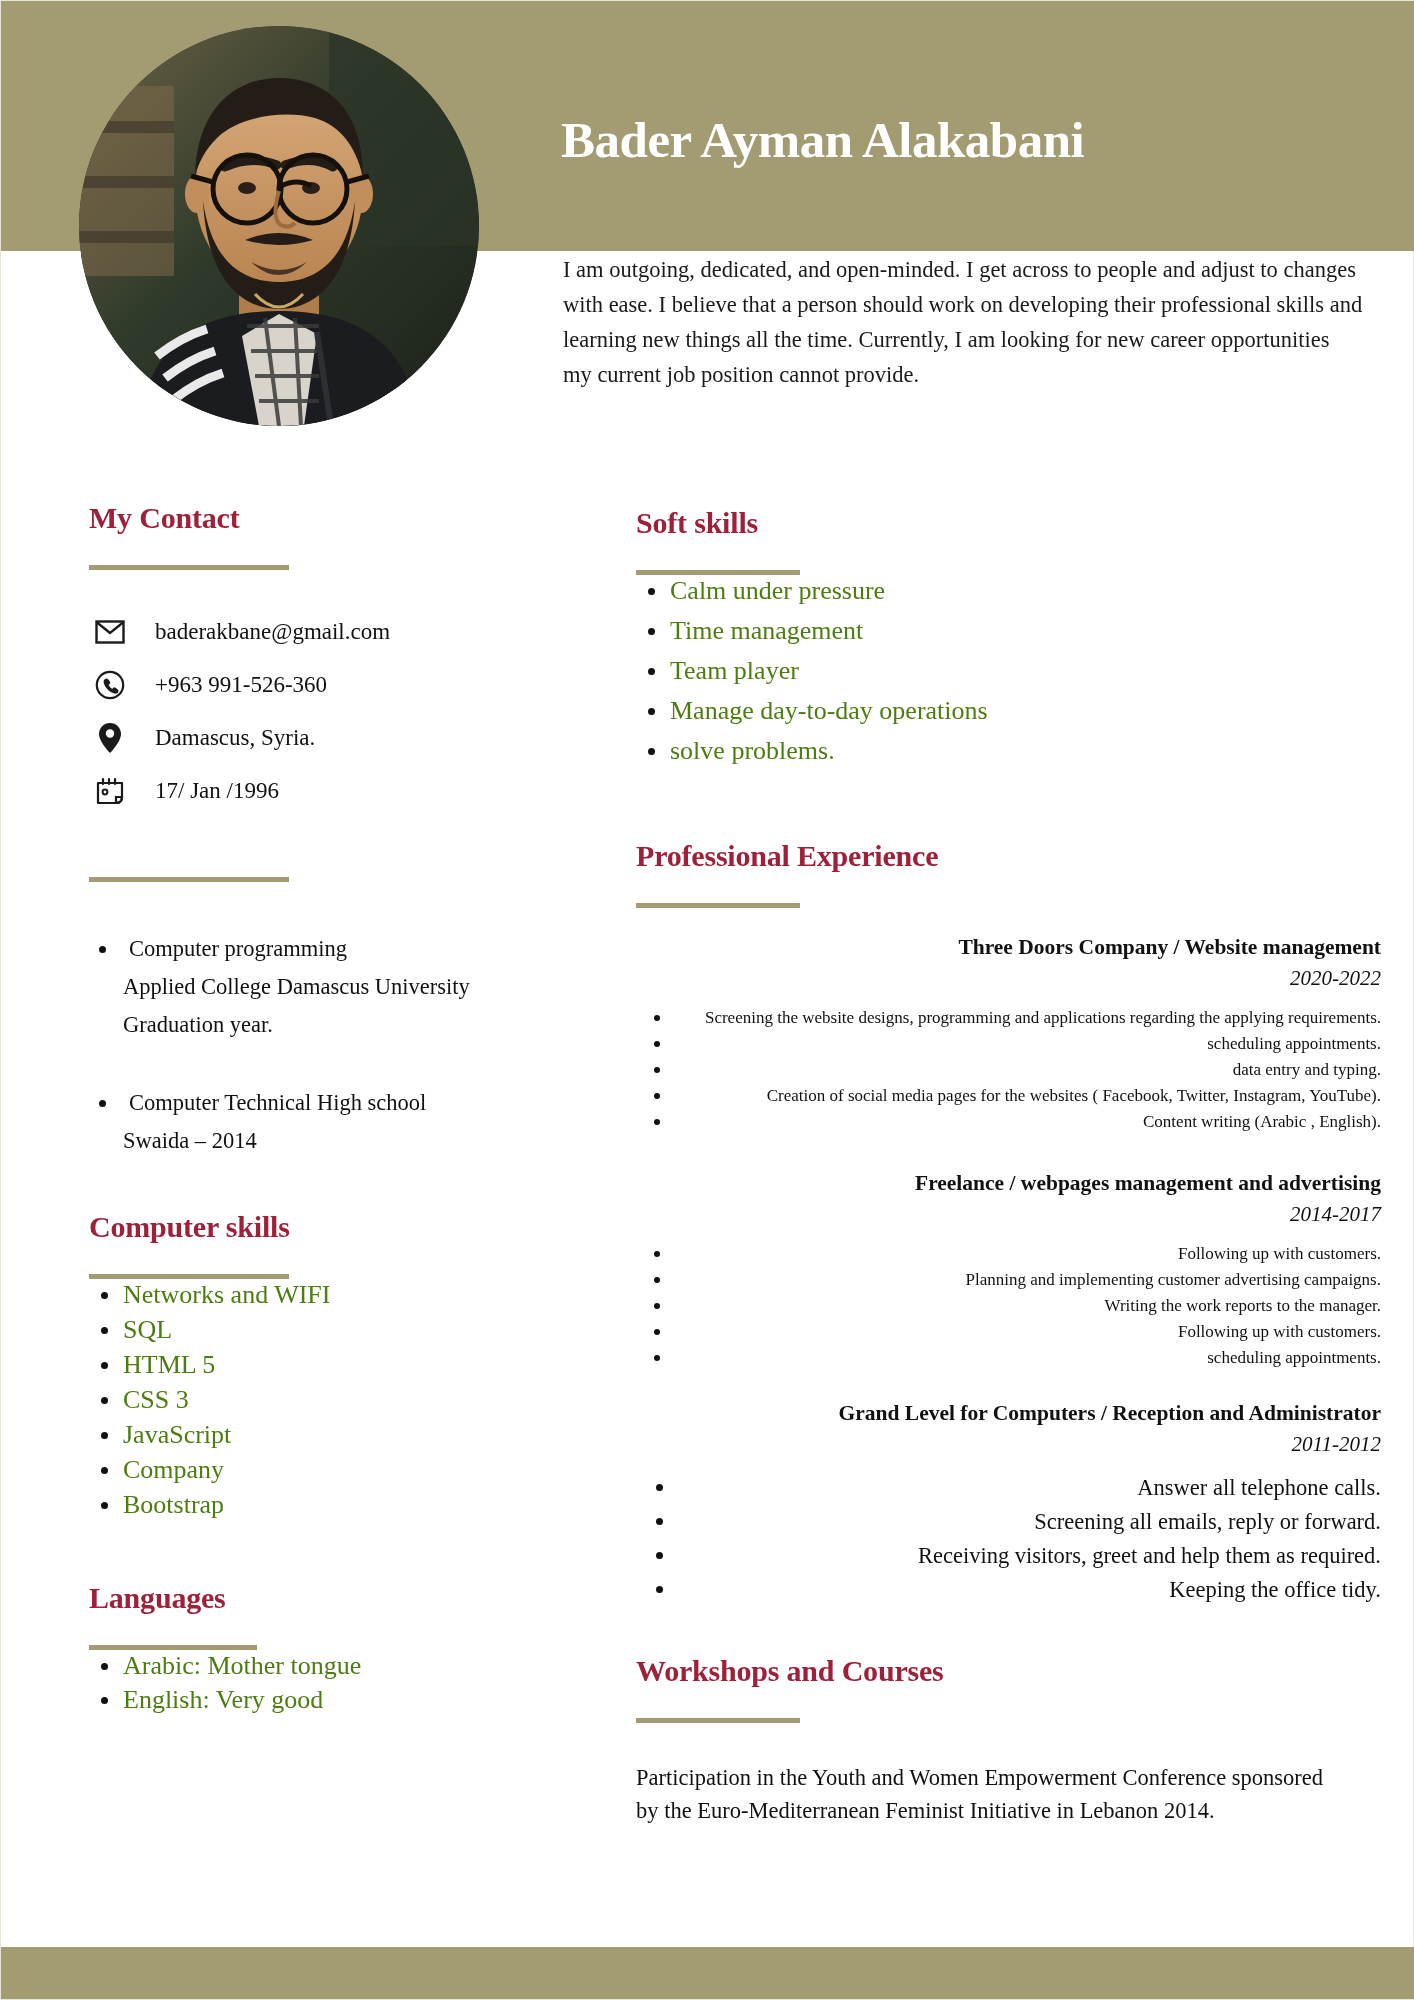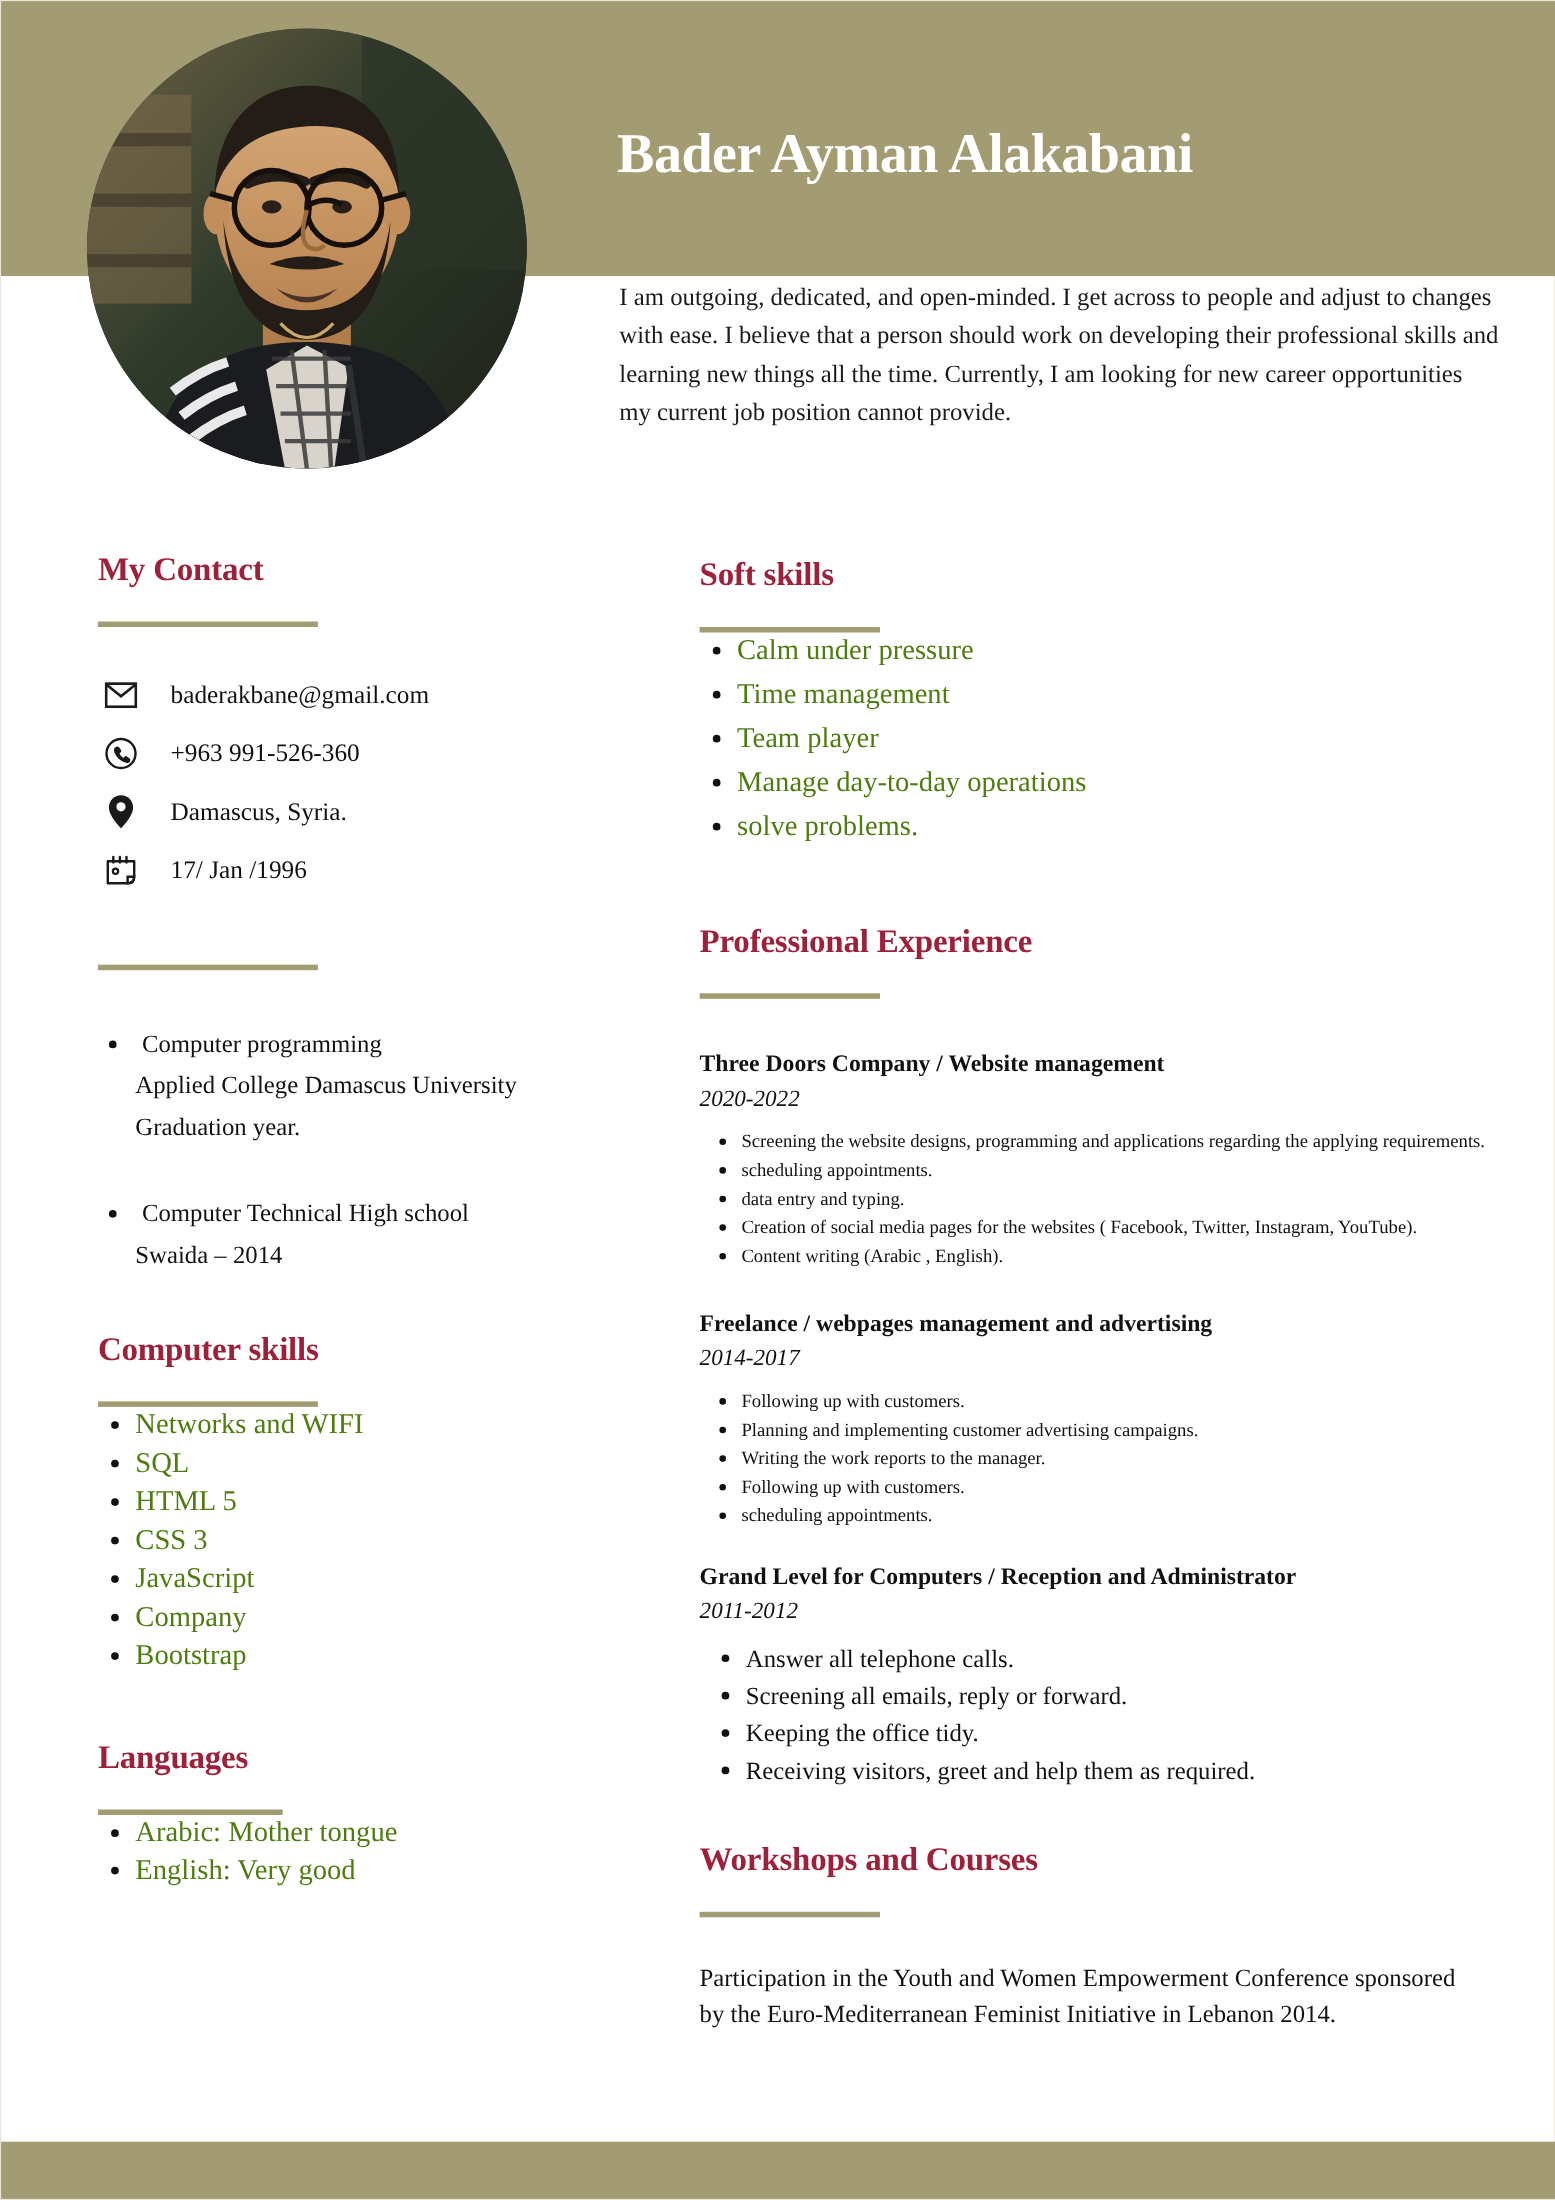--- a/index.html
+++ b/index.html
@@ -154,21 +154,21 @@
 
   
   .cs-list { margin-top: 38px; padding-left: 28px; }
   .cs-list li { margin-bottom: 3px; }
 
   
   .lang-list { margin-top: 36px; padding-left: 32px; }
   .lang-list li { margin-bottom: 2px; font-size: 22px; }
 
   
-  .jobs { margin-top: 44px; }
+  .jobs { margin-top: 24px; text-align: right; }
   .job { margin-bottom: 28px; }
   .job-title {
     font-size: 21.5px;
     font-weight: bold;
     color: #111;
     line-height: 30px;
   }
   .job-dates {
     font-size: 21px;
     font-style: italic;
@@ -466,22 +466,22 @@
             <li>scheduling appointments.</li>
           </ul>
         </div>
 
         <div class="job" style="margin-top:28px">
           <div class="job-title">Grand Level for Computers  / Reception and Administrator</div>
           <div class="job-dates">2011-2012</div>
           <ul class="job-points big">
             <li>Answer all telephone calls.</li>
             <li>Screening all emails, reply or forward.</li>
+            <li>Receiving visitors, greet and help them as required.</li>
             <li>Keeping the office tidy.</li>
-            <li>Receiving visitors, greet and help them as required.</li>
           </ul>
         </div>
       </div>
     </section>
 
     <section style="margin-top:48px">
       <h2 class="sec-title">Workshops and Courses</h2>
       <div class="sec-rule" style="width:164px"></div>
       <div class="workshop-text">Participation in the Youth and Women Empowerment Conference sponsored by the Euro-Mediterranean Feminist Initiative in Lebanon 2014.</div>
     </section>

